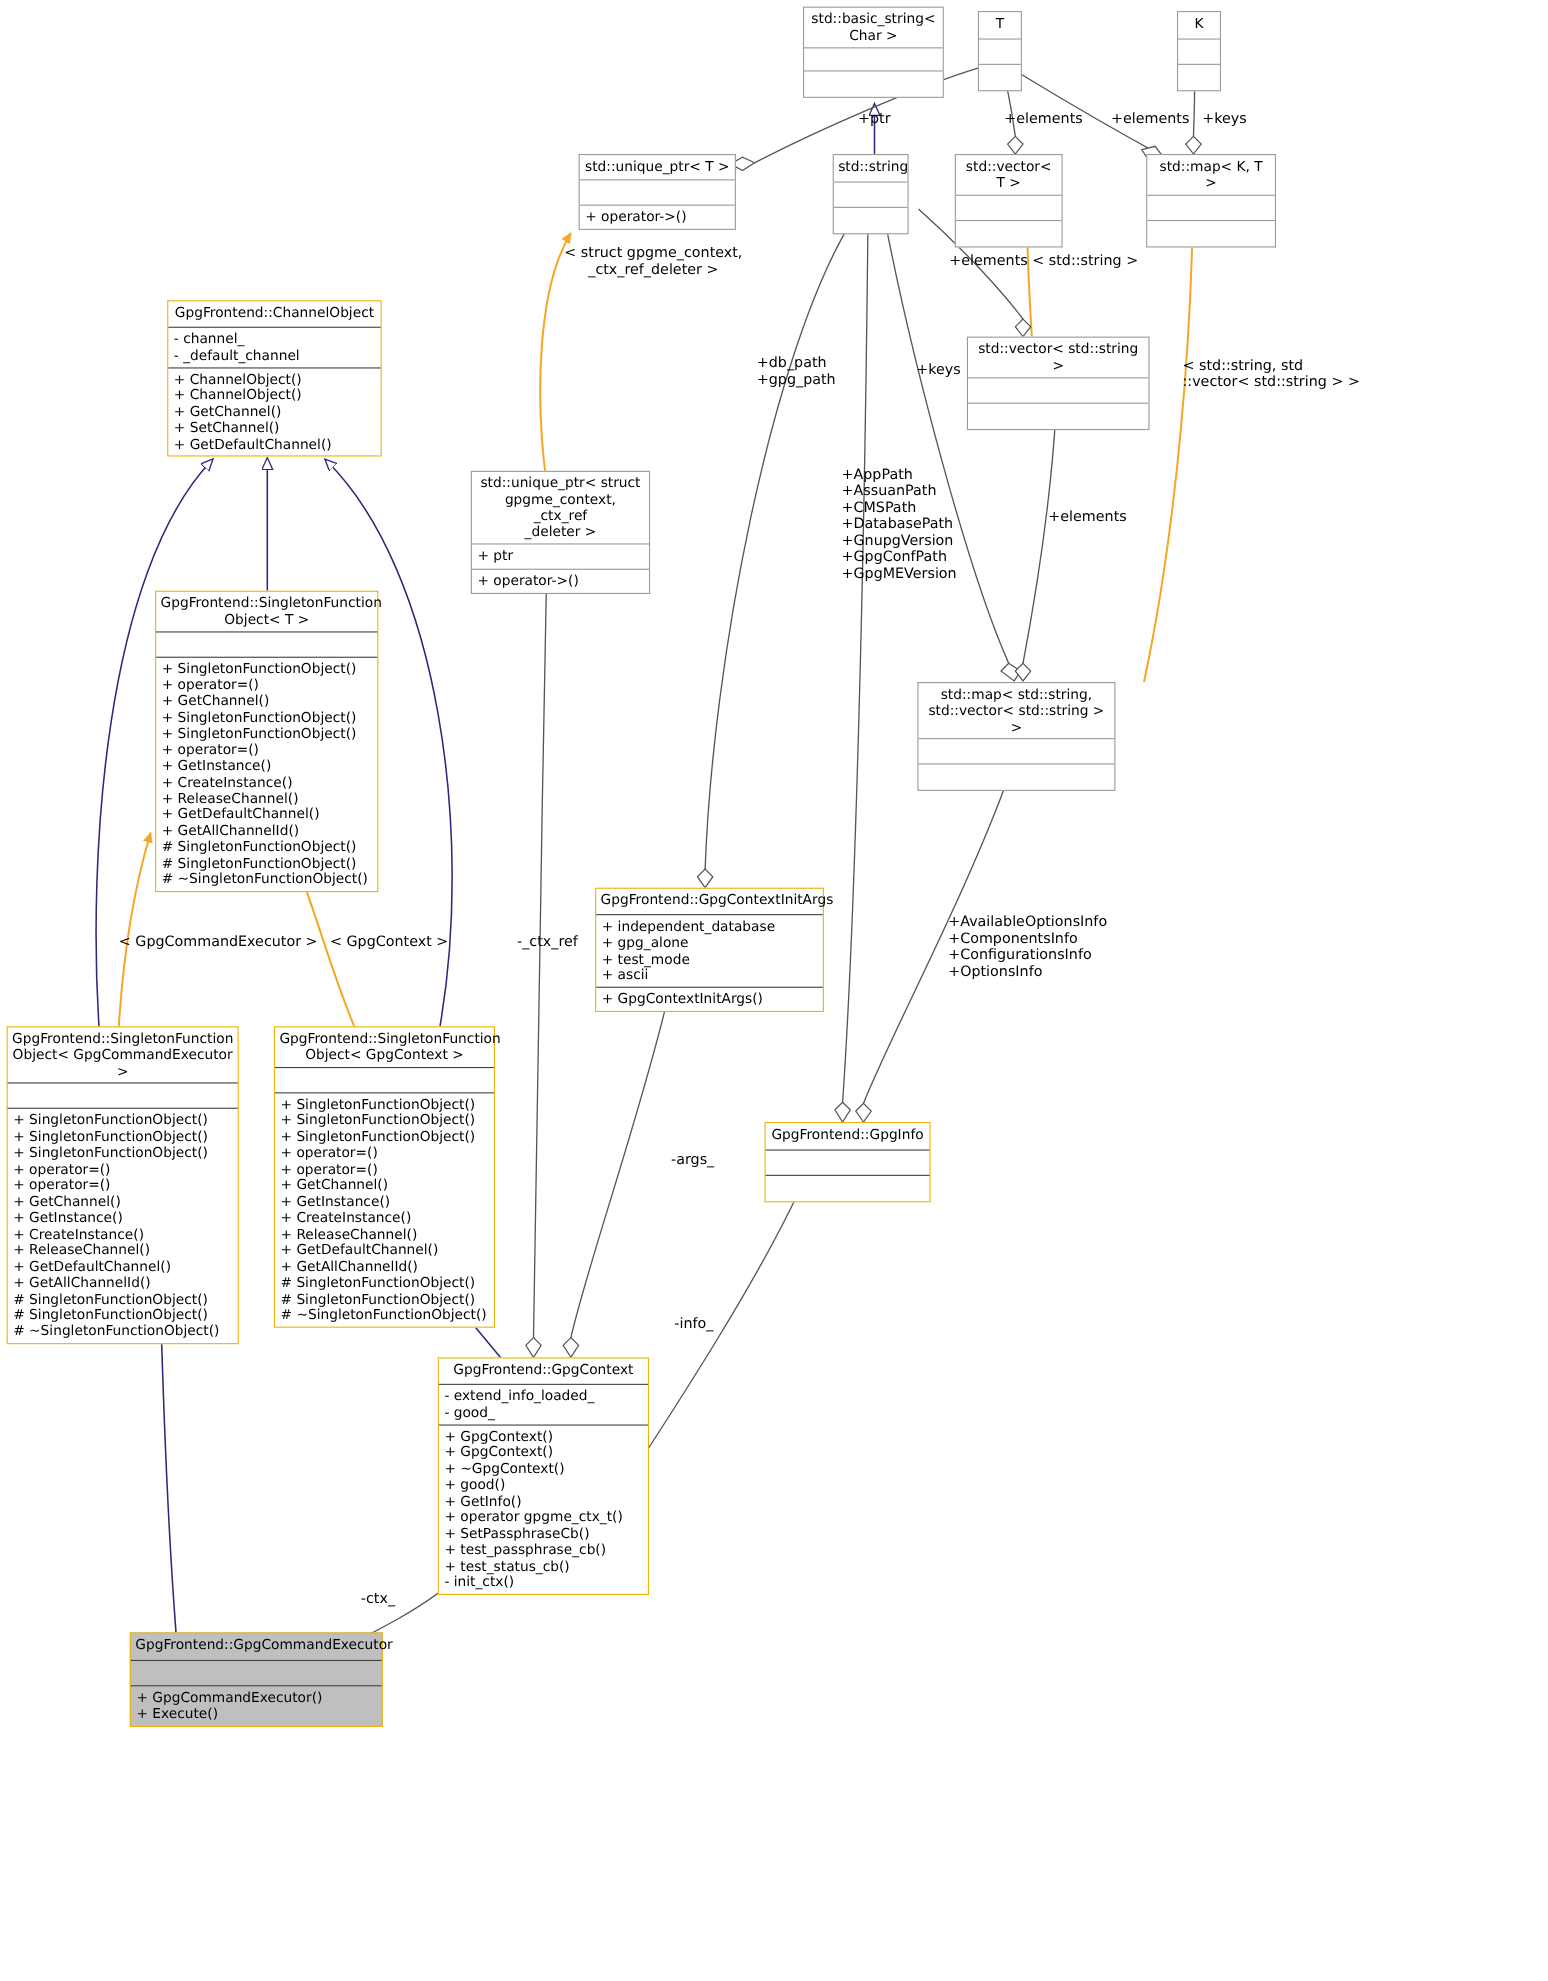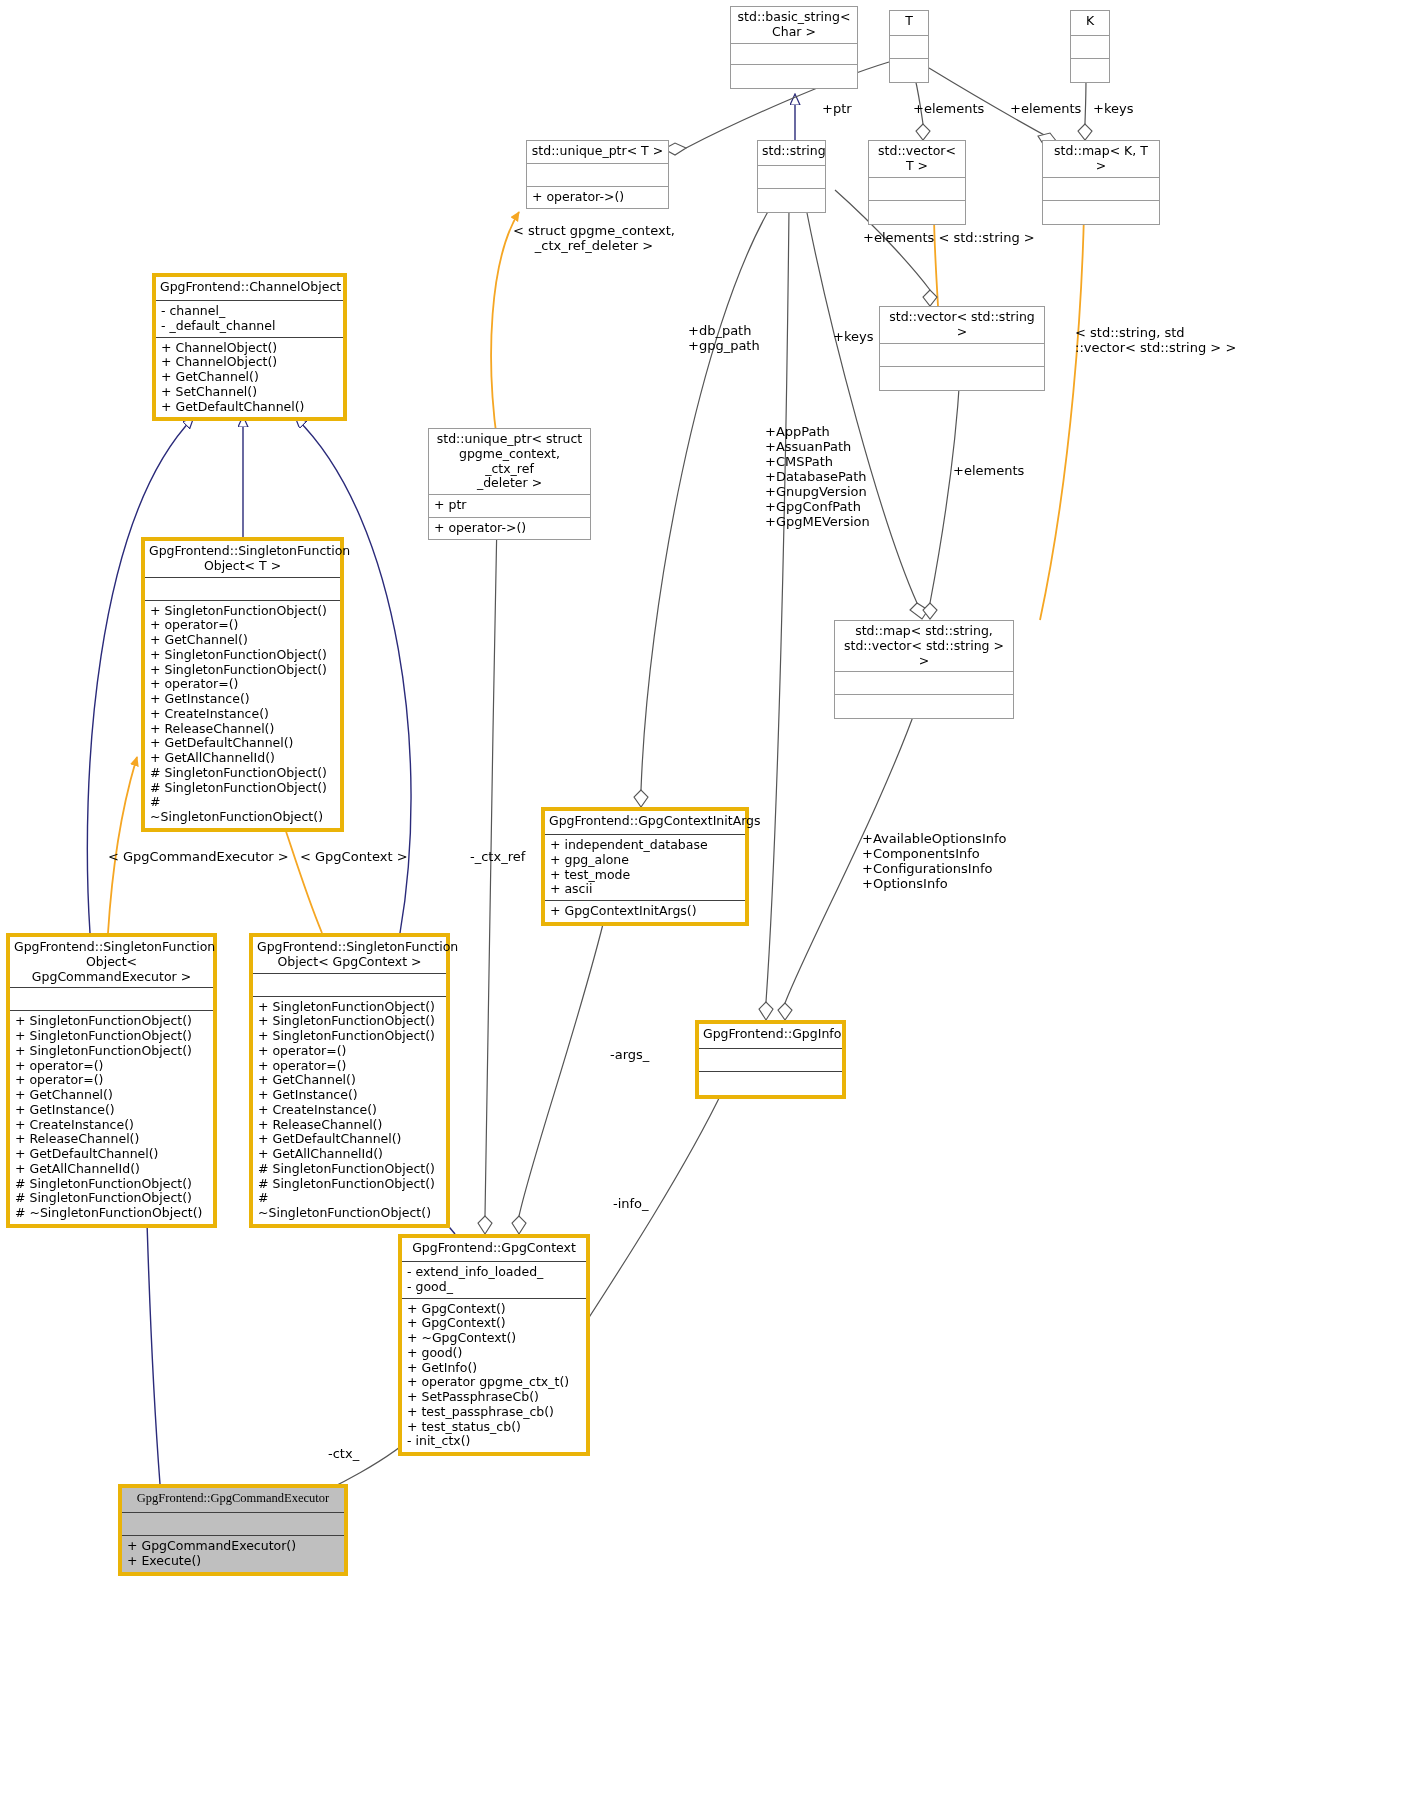--- a/index.html
+++ b/index.html
@@ -25,21 +25,21 @@
   .node {
     position: absolute;
     box-sizing: border-box;
     border: 1px solid #9a9a9a;
     background: #ffffff;
     font-size: 12.5px;
     color: #000000;
     line-height: 1.18;
   }
   .node.strong {
-    border: 4px solid #eab308;
+    border: 1px solid #eab308;
   }
   .node.filled {
     background: #bfbfbf;
   }
   .node .title {
     text-align: center;
     padding: 3px 4px 3px 4px;
     white-space: pre-line;
   }
   .node .sep {
@@ -336,31 +336,31 @@
 + ~GpgContext()
 + good()
 + GetInfo()
 + operator gpgme_ctx_t()
 + SetPassphraseCb()
 + test_passphrase_cb()
 + test_status_cb()
 - init_ctx()</div>
       </div>
       <div class="node strong filled" style="left: 118px; top: 1484px; width: 230px; min-height: 78px;">
-        <div class="title" style="min-height: 18px; font-family: Liberation Serif, serif;">GpgFrontend::GpgCommandExecutor</div>
+        <div class="title" style="min-height: 18px;">GpgFrontend::GpgCommandExecutor</div>
         <div class="sep"></div>
         <div class="fields empty" style="min-height: 16px;"></div>
         <div class="sep"></div>
         <div class="methods">+ GpgCommandExecutor()
 + Execute()</div>
       </div>
     </div>
 
   <div id="labels-layer">
-      <div class="edge-label left" style="left: 822px; top: 102px;">+ptr</div>
+      <div class="edge-label left" style="left: 780px; top: 102px;">+ptr</div>
       <div class="edge-label left" style="left: 913px; top: 102px;">+elements</div>
       <div class="edge-label left" style="left: 1010px; top: 102px;">+elements</div>
       <div class="edge-label left" style="left: 1093px; top: 102px;">+keys</div>
       <div class="edge-label center" style="left: 513px; top: 224px;">&lt; struct gpgme_context,
 _ctx_ref_deleter &gt;</div>
       <div class="edge-label left" style="left: 863px; top: 231px;">+elements   &lt; std::string &gt;</div>
       <div class="edge-label left" style="left: 1075px; top: 326px;">&lt; std::string, std
 ::vector&lt; std::string &gt; &gt;</div>
       <div class="edge-label left" style="left: 688px; top: 324px;">+db_path
 +gpg_path</div>

